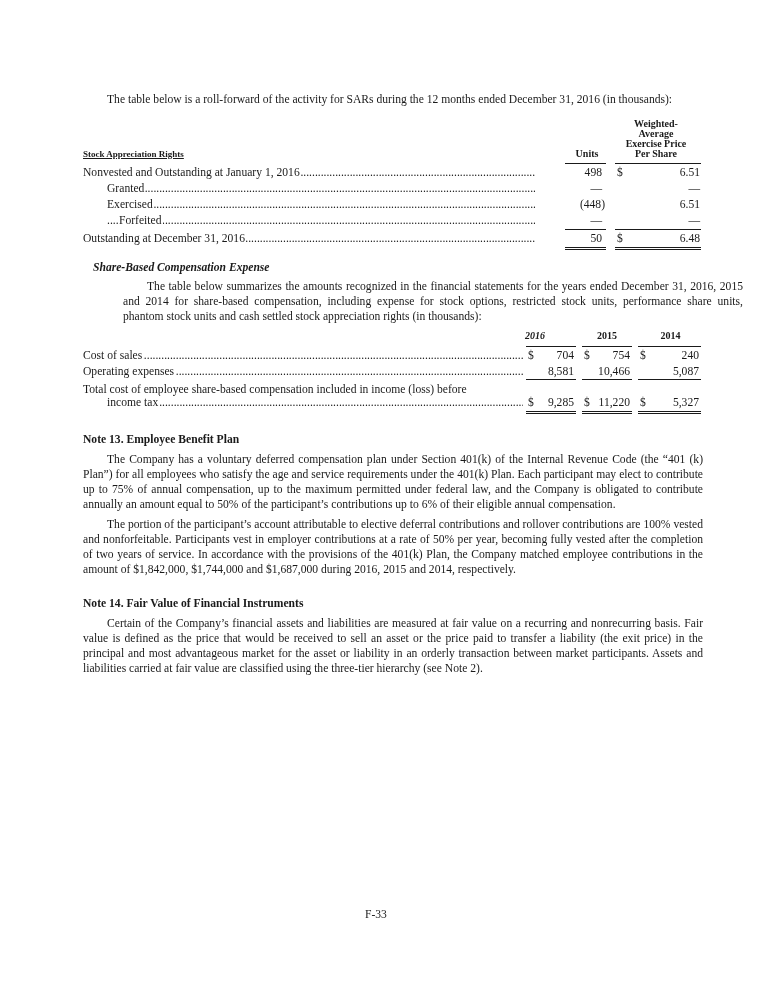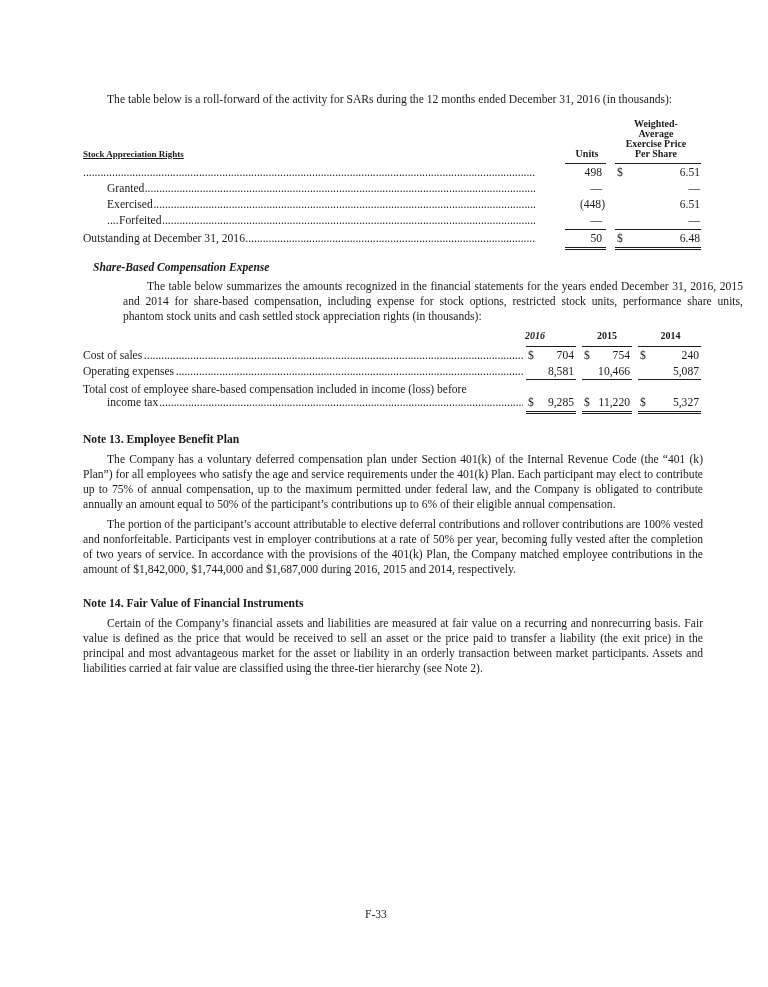--- a/index.html
+++ b/index.html
@@ -40,20 +40,21 @@
       <div>Per Share</div>
     </div>
     <div class="hdr-bold" style="left:484px; top:149px; width:40px;">Units</div>
     <div class="abs" style="left:0; top:149px; font-weight:bold; font-size:9px; line-height:10px; text-decoration:underline;">Stock Appreciation Rights</div>
 
     <div class="rule" style="left:482px; top:163px; width:41px;"></div>
     <div class="rule" style="left:532px; top:163px; width:86px;"></div>
 
     <div class="row" style="top:165px; width:620px;">
       <span class="dots" style="width:452px;">......................................................................................................................................................................................................................</span>
+      <span class="label">Nonvested and Outstanding at January 1, 2016</span>
       <span class="num" style="left:482px; width:37px;">498</span>
       <span class="dollar" style="left:534px;">$</span>
       <span class="num" style="left:560px; width:57px;">6.51</span>
     </div>
     <div class="row" style="top:181px; width:620px;">
       <span class="dots" style="left:24px; width:428px;">......................................................................................................................................................................................................................</span>
       <span class="label" style="left:24px;">Granted</span>
       <span class="num" style="left:482px; width:37px;">—</span>
       <span class="num" style="left:560px; width:57px;">—</span>
     </div>

